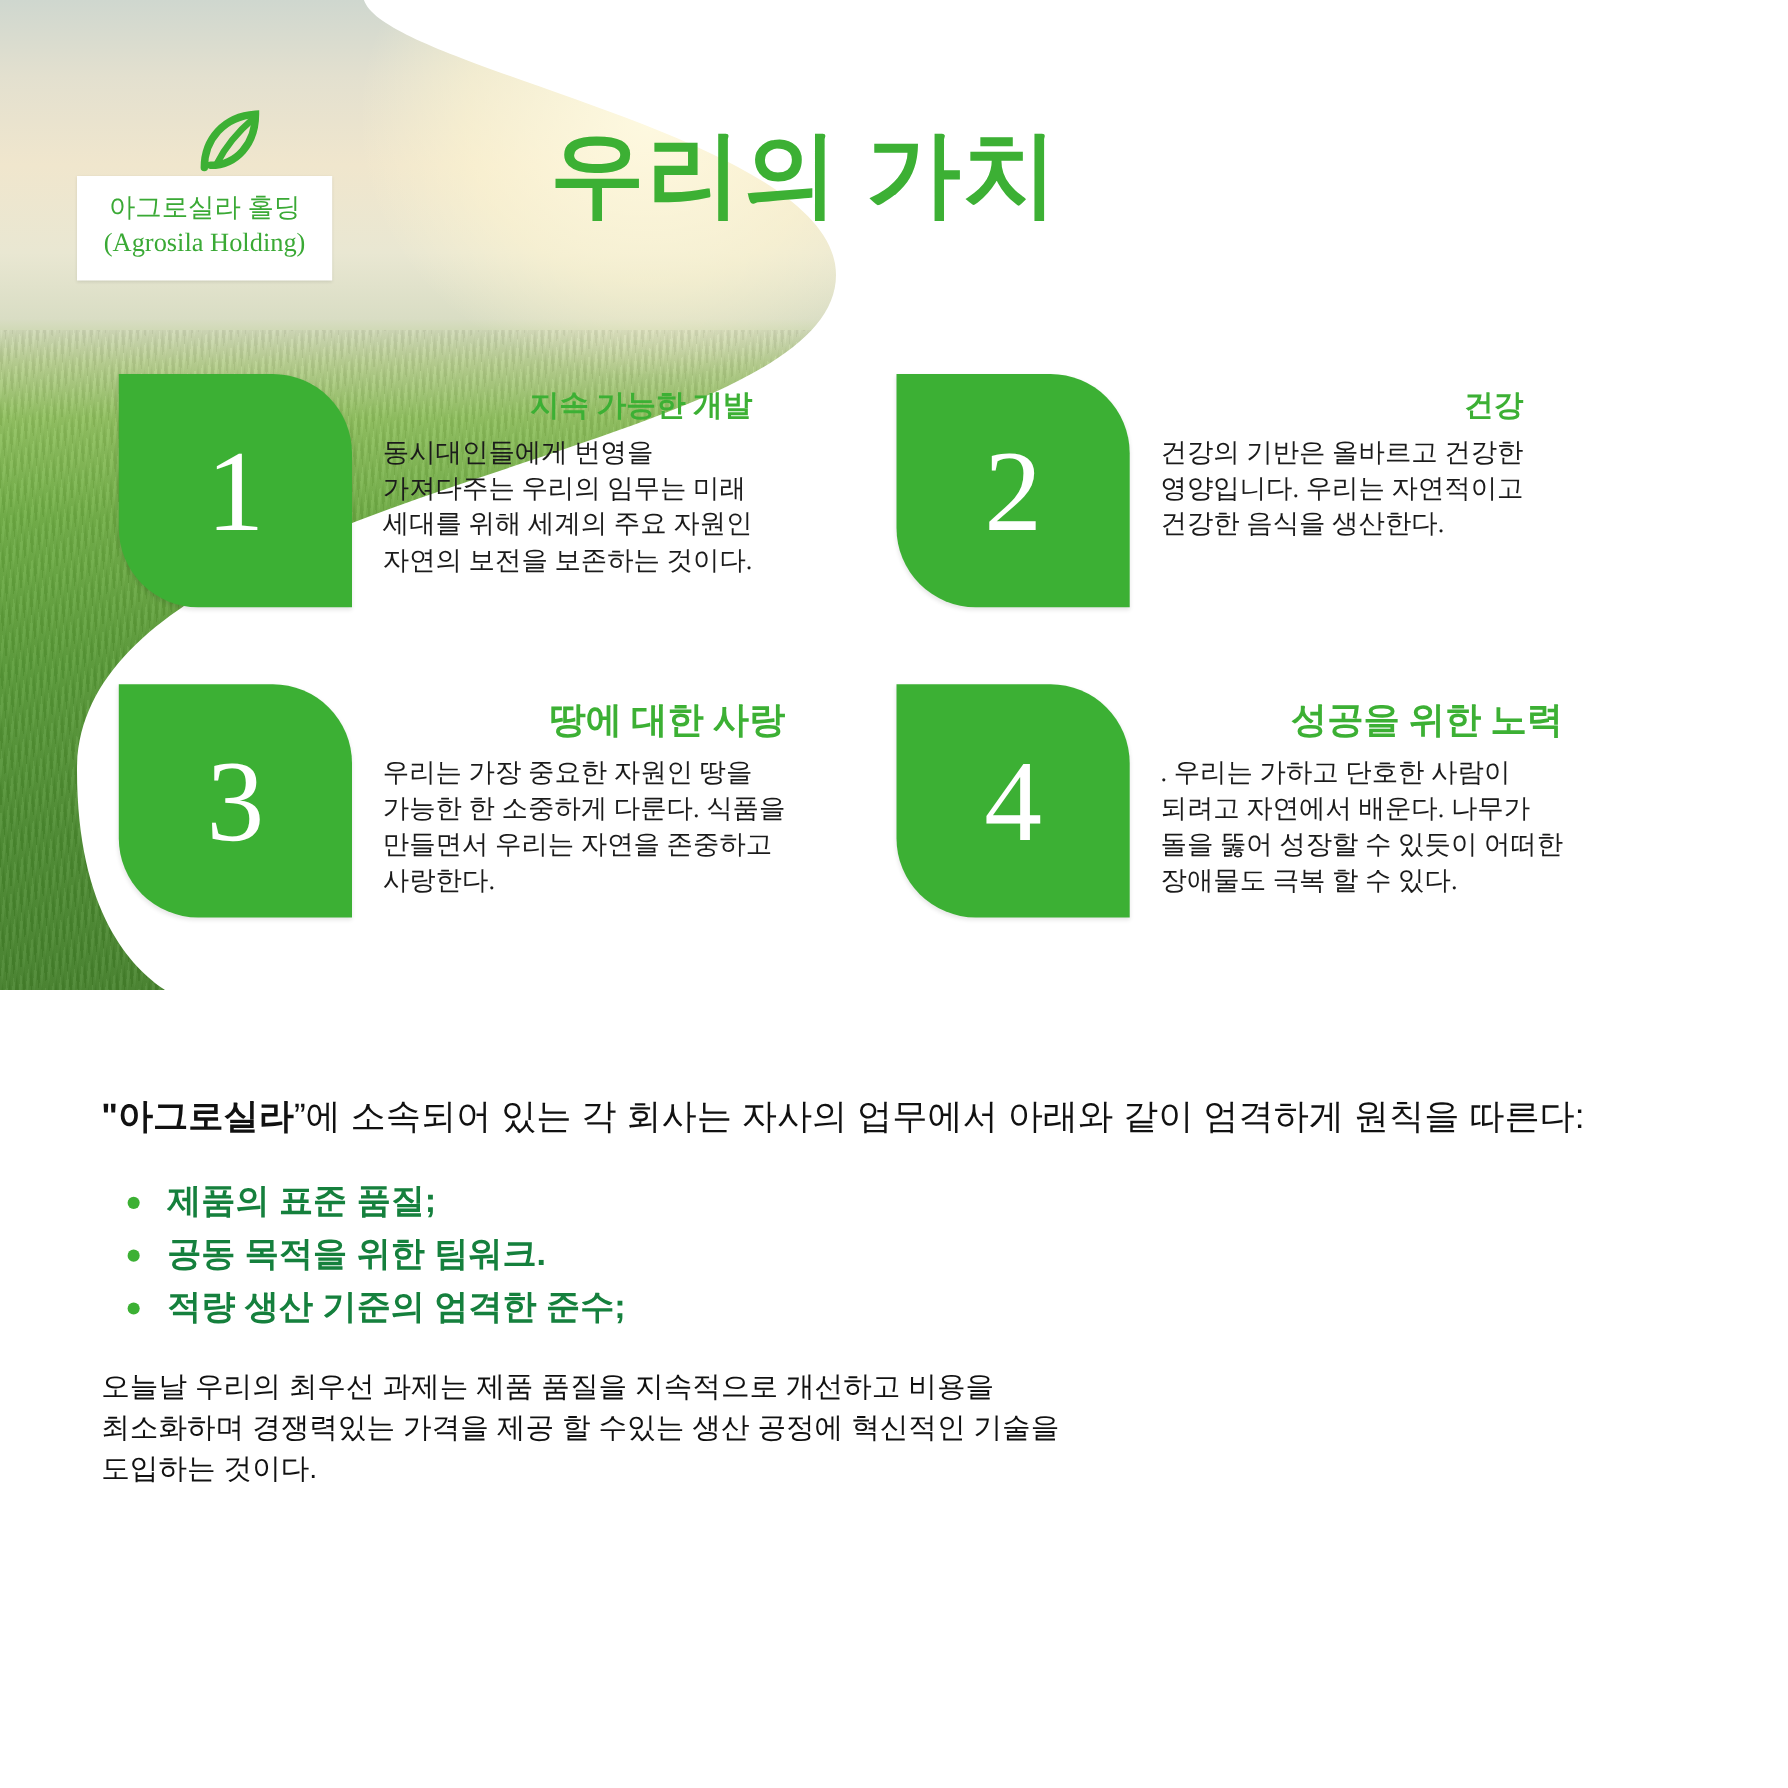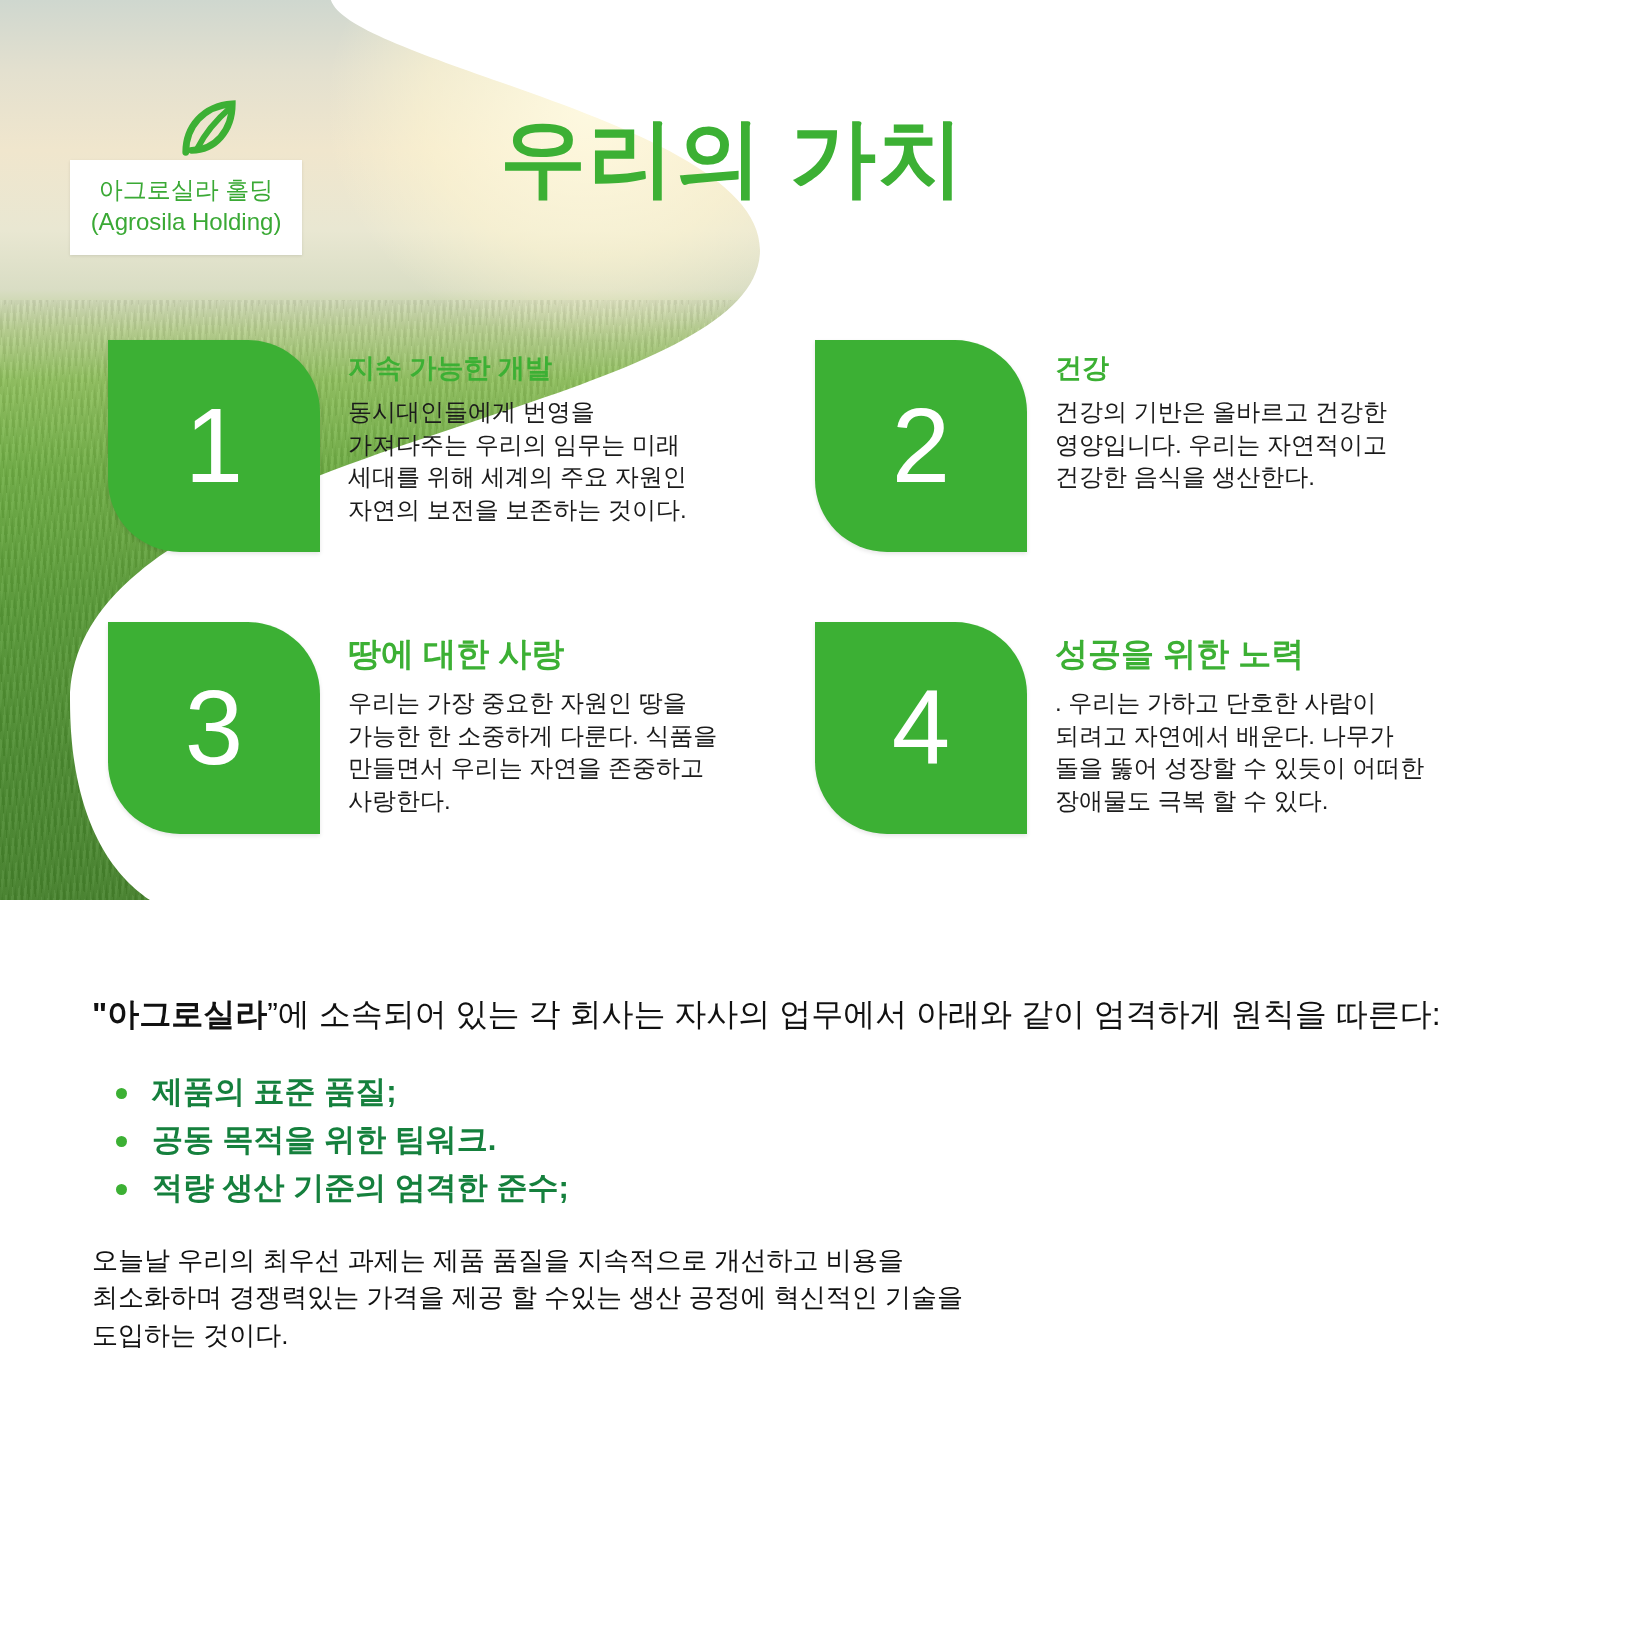--- a/index.html
+++ b/index.html
@@ -14,20 +14,21 @@
     overflow: hidden;
     position: relative;
   }
 
   
   .hero {
     position: relative;
     width: 1529px;
     height: 900px;
     overflow: hidden;
+    font-family: Liberation Serif, serif;
   }
   .hero-photo {
     position: absolute;
     left: 0; top: 0;
     width: 790px;
     height: 900px;
     background:
       linear-gradient(to bottom,
         #cfd7cf 0px,
         #e3e0cf 70px,
@@ -138,20 +139,21 @@
   .card-text {
     padding-left: 28px;
     padding-top: 10px;
   }
   .card-title {
     font-size: 27px;
     font-weight: 700;
     color: #3cb034;
     margin-bottom: 10px;
     white-space: nowrap;
+    text-align: right;
   }
   .card-title.big {
     font-size: 33px;
   }
   .card-body {
     font-size: 24px;
     line-height: 1.36;
     color: #1b1b1b;
     white-space: pre-line;
   }

